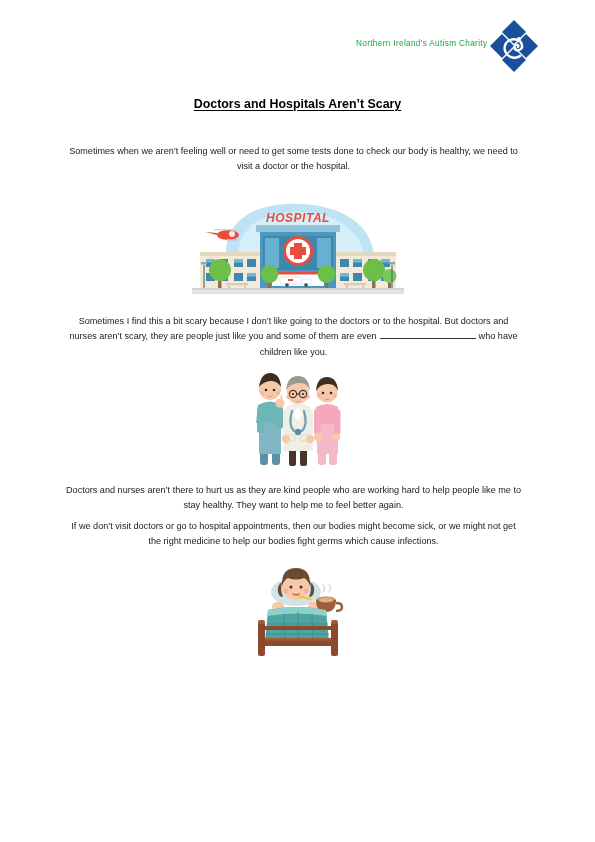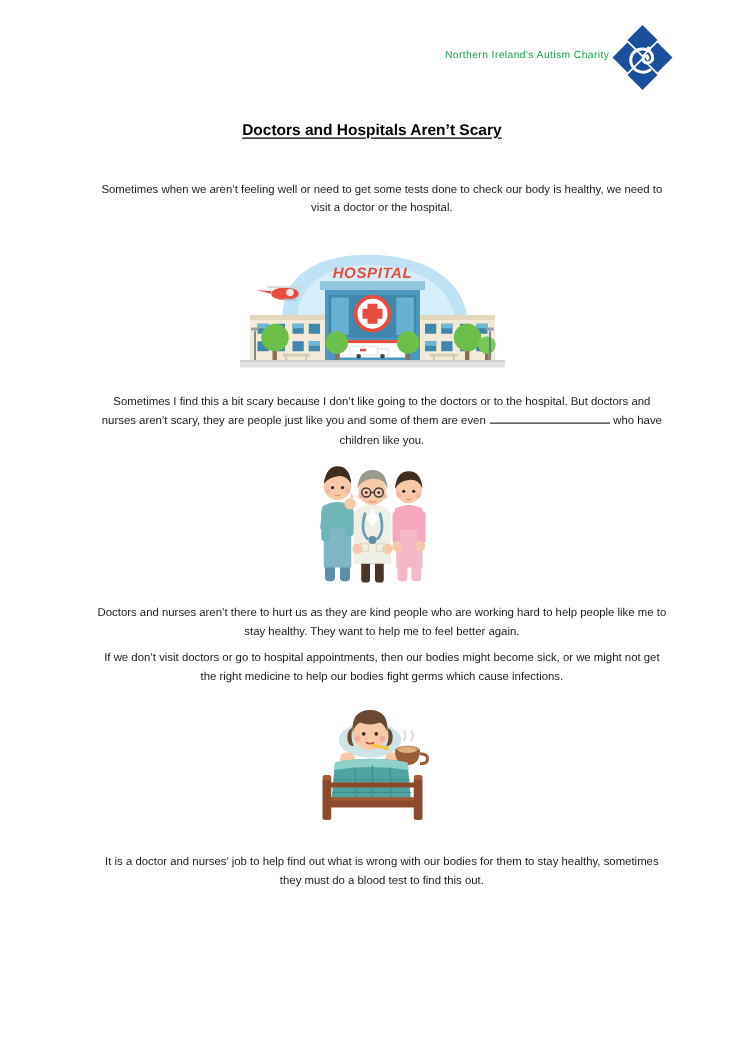--- a/index.html
+++ b/index.html
@@ -69,21 +69,21 @@
   }
   .doc-title span {
     text-decoration: underline;
     text-underline-offset: 2px;
     text-align: center;
   }
 
   
   .para {
     position: absolute;
-    left: 76px;
+    left: 64px;
     width: 459px;
     text-align: center;
     font-size: 9.1px;
     line-height: 15.3px;
     color: #1b1b1b;
   }
   .p1 { top: 144px; }
   .p2 { top: 314px; }
   .p3 { top: 483px; }
   .p4 { top: 519px; }
@@ -372,15 +372,14 @@
       <rect x="14" y="80" width="76" height="8" fill="#8b4a2b"></rect>
       <rect x="14" y="80" width="76" height="2.5" fill="#a05c36"></rect>
       <rect x="12" y="64" width="7" height="34" rx="2" fill="#8b4a2b"></rect>
       <rect x="85" y="64" width="7" height="34" rx="2" fill="#8b4a2b"></rect>
       <rect x="12" y="62" width="7" height="4" rx="2" fill="#a05c36"></rect>
       <rect x="85" y="62" width="7" height="4" rx="2" fill="#a05c36"></rect>
       <rect x="17" y="68" width="70" height="4" fill="#8b4a2b"></rect>
     </svg>
   </div>
 
-  <div class="para p5">It is a doctor and nurses’ job to help find out what is wrong with our bodies for them to stay healthy, sometimes they must do a blood test to find this out.</div>
 
 </div>
 
 </body></html>

